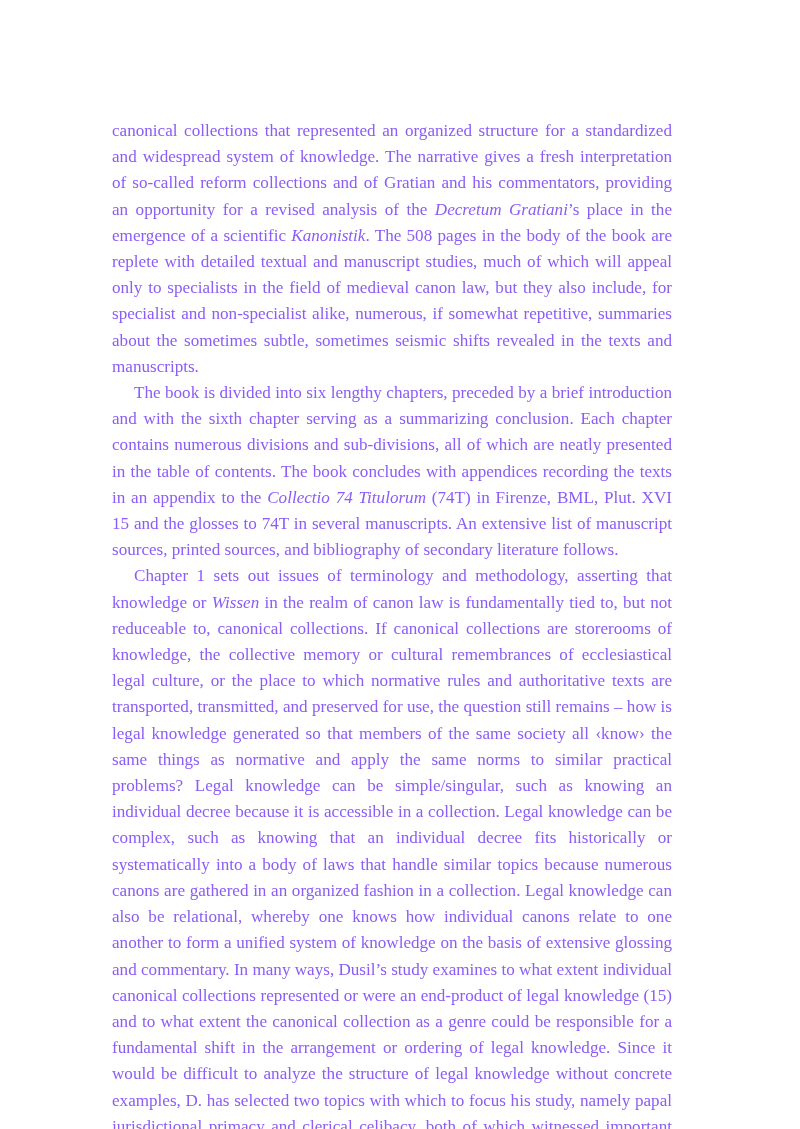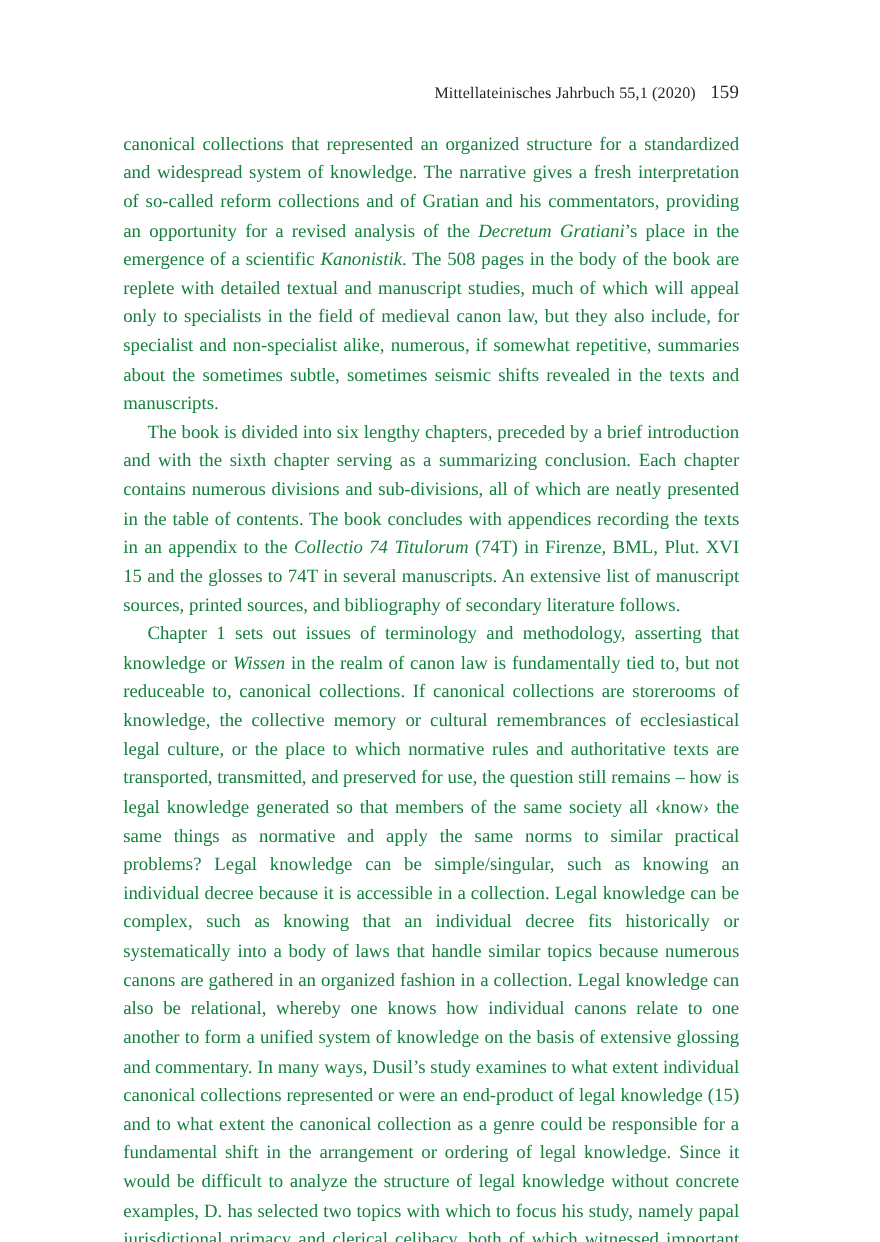--- a/index.html
+++ b/index.html
@@ -40,39 +40,36 @@
     left: 112px;
     top: 118px;
     width: 560px;
   }
   .textblock p {
     margin: 0;
     text-align: justify;
     text-justify: inter-word;
     font-size: 17.1px;
     line-height: 26.2px;
-    color: #15803d;
+    color: #8b5cf6;
     hyphens: manual;
     -webkit-hyphens: manual;
   }
   .textblock p.indent {
     text-indent: 22px;
   }
   .textblock p i {
     font-style: italic;
   }
 </style>
 </head>
 <body>
 
 <div class="page">
 
-  <div class="running-head">
-    <span class="journal">Mittellateinisches Jahrbuch 55,1 (2020)</span><span class="folio">159</span>
-  </div>
 
   <div class="textblock">
 
     <p><span>canonical collections that represented an organized structure for a standardized and widespread system of knowledge. The narrative gives a fresh interpretation of so-called reform collections and of Gratian and his commentators, providing an opportunity for a revised analysis of the </span><i>Decretum Gratiani</i><span>’s place in the emergence of a scientific </span><i>Kanonistik</i><span>. The 508 pages in the body of the book are replete with detailed textual and manuscript studies, much of which will appeal only to specialists in the field of medieval canon law, but they also include, for specialist and non-specialist alike, numerous, if somewhat repetitive, summaries about the sometimes subtle, sometimes seismic shifts revealed in the texts and manuscripts.</span></p>
 
     <p class="indent"><span>The book is divided into six lengthy chapters, preceded by a brief introduction and with the sixth chapter serving as a summarizing conclusion. Each chapter contains numerous divisions and sub-divisions, all of which are neatly presented in the table of contents. The book concludes with appendices recording the texts in an appendix to the </span><i>Collectio 74 Titulorum</i><span> (74T) in Firenze, BML, Plut. XVI 15 and the glosses to 74T in several manuscripts. An extensive list of manuscript sources, printed sources, and bibliography of secondary literature follows.</span></p>
 
     <p class="indent"><span>Chapter 1 sets out issues of terminology and methodology, asserting that knowledge or </span><i>Wissen</i><span> in the realm of canon law is fundamentally tied to, but not reduceable to, canonical collections. If canonical collections are storerooms of knowledge, the collective memory or cultural remembrances of ecclesiastical legal culture, or the place to which normative rules and authoritative texts are transported, transmitted, and preserved for use, the question still remains – how is legal knowledge generated so that members of the same society all ‹know› the same things as normative and apply the same norms to similar practical problems? Legal knowledge can be simple/singular, such as knowing an individual decree because it is accessible in a collection. Legal knowledge can be complex, such as knowing that an individual decree fits historically or systematically into a body of laws that handle similar topics because numerous canons are gathered in an organized fashion in a collection. Legal knowledge can also be relational, whereby one knows how individual canons relate to one another to form a unified system of knowledge on the basis of extensive glossing and commentary. In many ways, Dusil’s study examines to what extent individual canonical collections represented or were an end-product of legal knowledge (15) and to what extent the canonical collection as a genre could be responsible for a fundamental shift in the arrangement or ordering of legal knowledge. Since it would be difficult to analyze the structure of legal knowledge without concrete examples, D. has selected two topics with which to focus his study, namely papal jurisdictional primacy and clerical celibacy, both of which witnessed important changes after 1050. Thus, while the heart of D.’s</span></p>
 
   </div>

